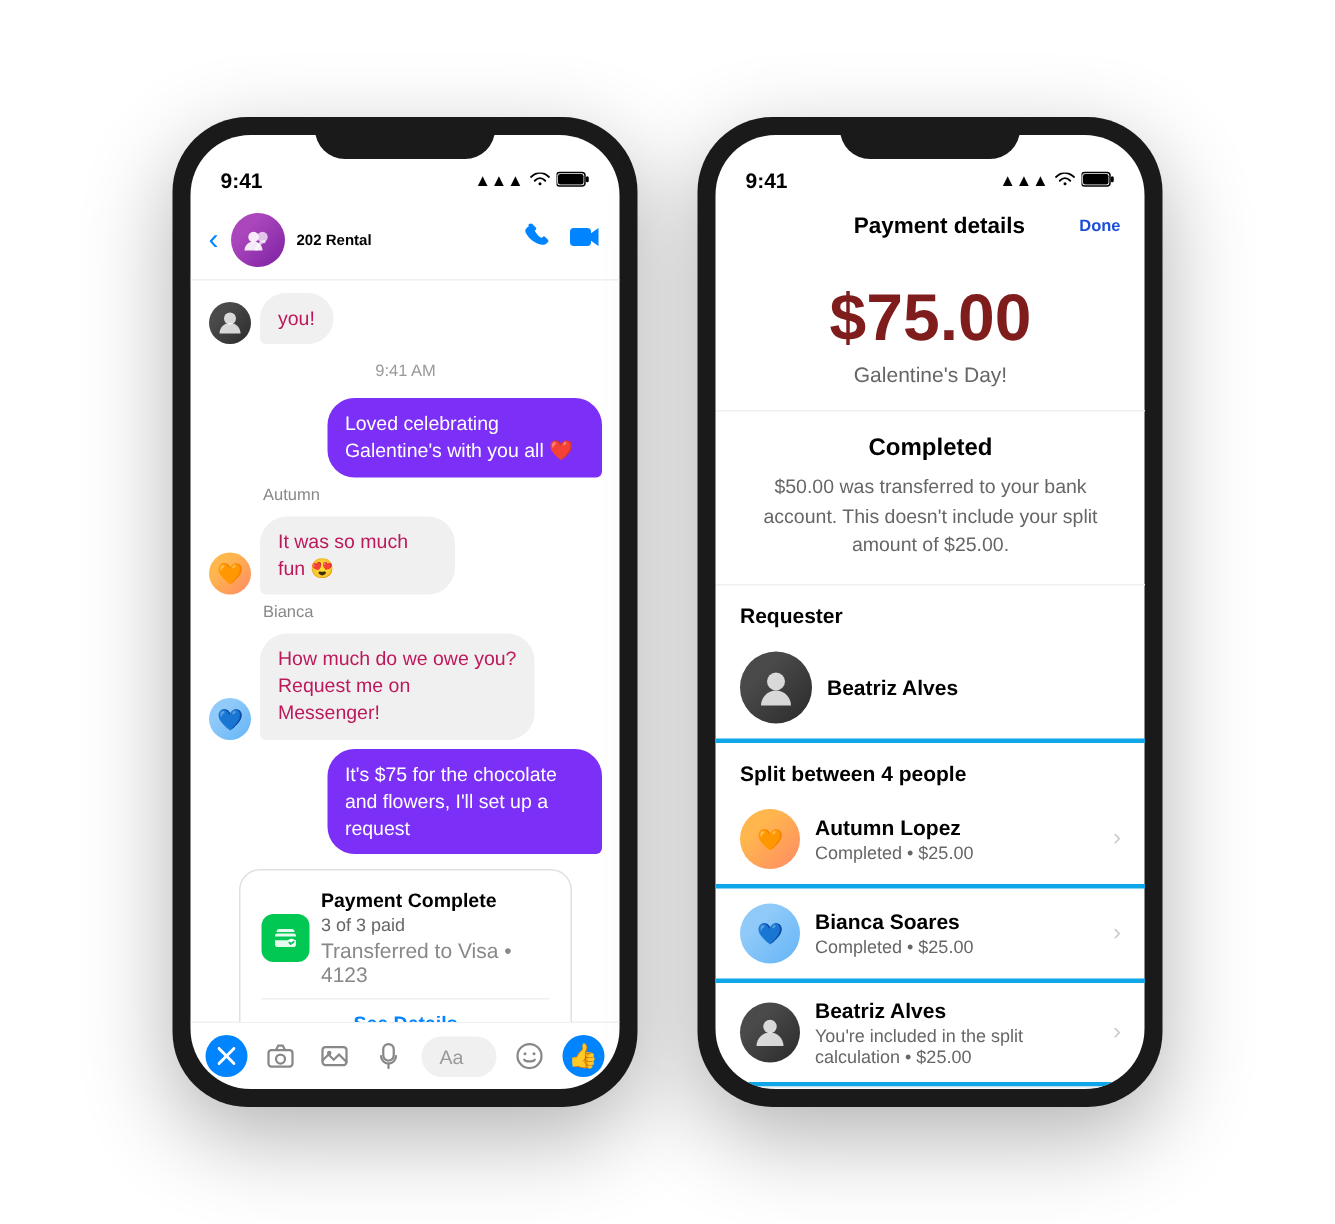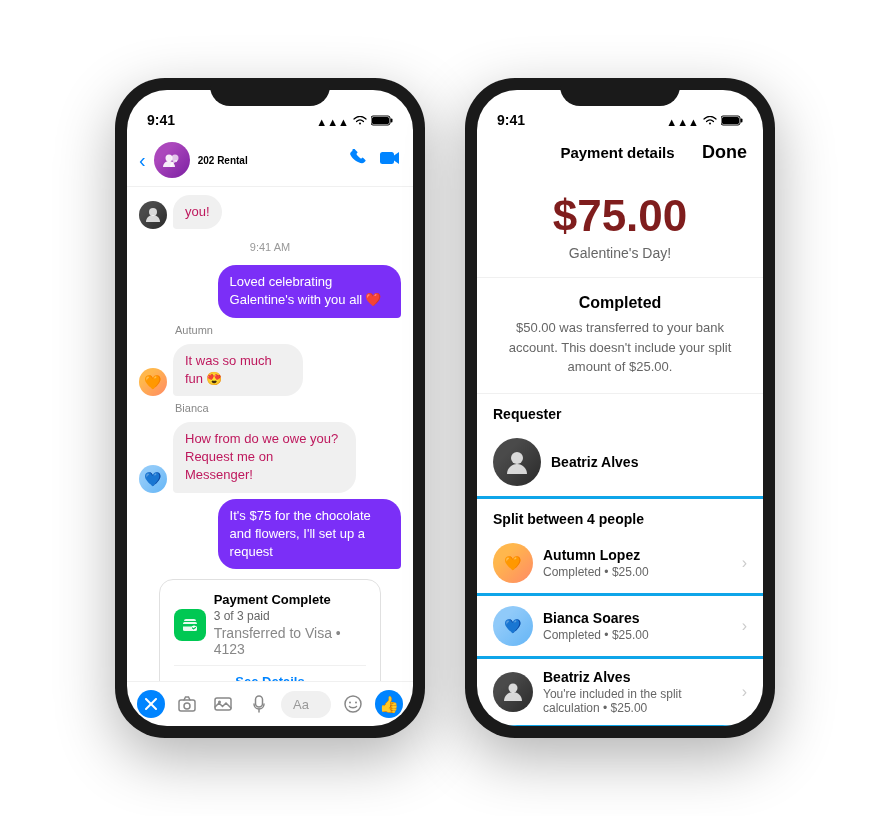--- a/index.html
+++ b/index.html
@@ -245,23 +245,23 @@
       justify-content: space-between;
       padding: 8px 16px;
       flex-shrink: 0;
     }
     .payment-header-title {
       font-size: 15px;
       font-weight: 600;
       color: #000;
     }
     .payment-header-done {
-      font-size: 18px;
+      font-size: 11px;
       font-weight: 600;
-      color: #000000;
+      color: #1d4ed8;
       cursor: pointer;
     }
 
     .payment-detail-area {
       flex: 1;
       overflow-y: auto;
       padding: 0;
     }
 
     .amount-section {
@@ -443,21 +443,21 @@
           <div class="msg-with-avatar">
             <div class="chat-avatar avatar-autumn">🧡</div>
             <div class="msg-bubble incoming">It was so much fun 😍</div>
           </div>
         </div>
 
         <div class="sender-name">Bianca</div>
         <div class="msg-row left">
           <div class="msg-with-avatar">
             <div class="chat-avatar avatar-bianca">💙</div>
-            <div class="msg-bubble incoming">How from do we owe you? Request me on Messenger!</div>
+            <div class="msg-bubble incoming">How much do we owe you? Request me on Messenger!</div>
           </div>
         </div>
 
         <div class="msg-row right">
           <div class="msg-bubble outgoing">It's $75 for the chocolate and flowers, I'll set up a request</div>
         </div>
 
         <div class="payment-card">
           <div class="payment-card-header">
             <div class="payment-icon">

